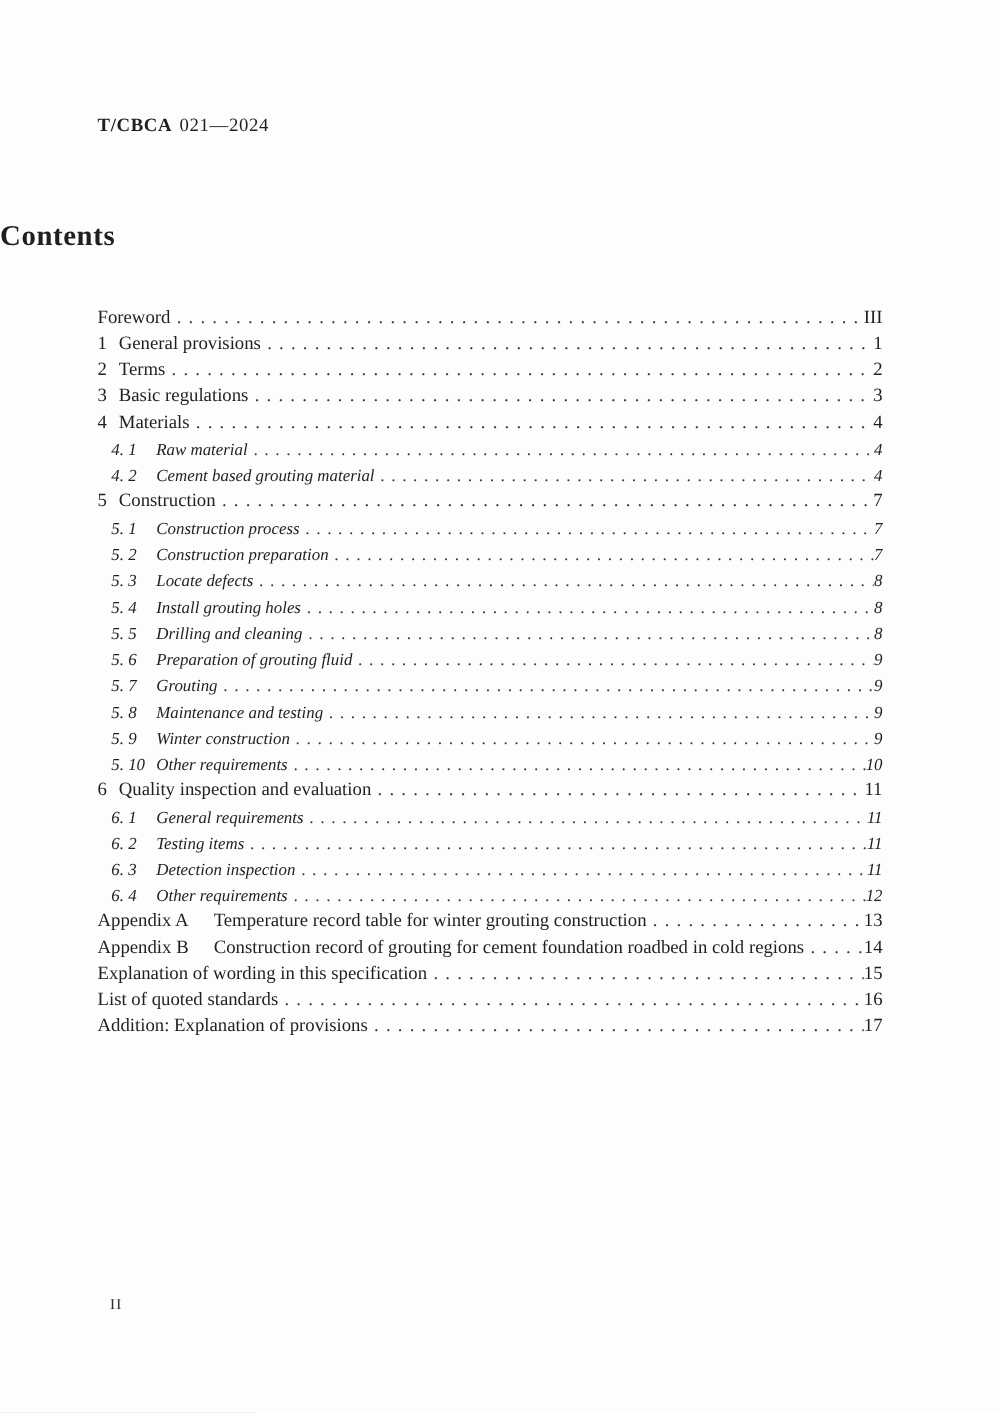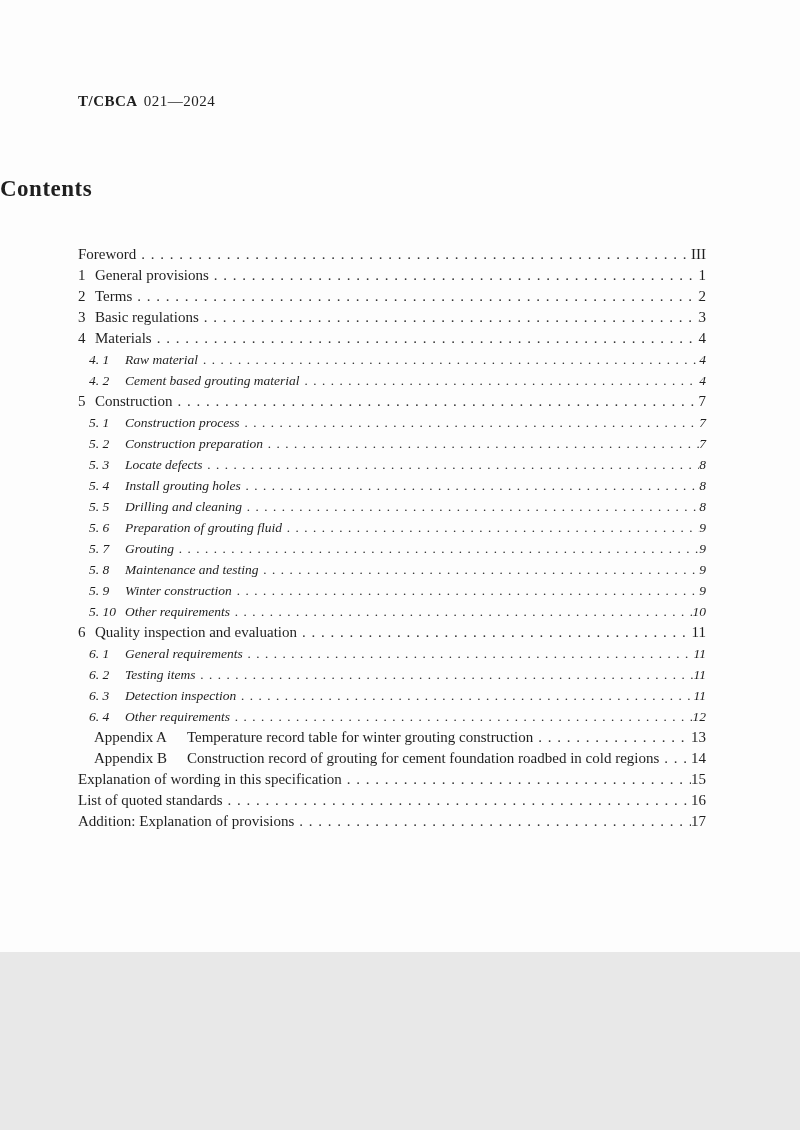--- a/index.html
+++ b/index.html
@@ -3,21 +3,21 @@
 <meta charset="utf-8">
 <style>
   html, body {
     margin: 0;
     padding: 0;
     background: #e8e8e8;
   }
   .page {
     position: relative;
     width: 800px;
-    height: 952px;
+    height: 1130px;
     margin: 0 auto;
     background: #fdfdfd;
     color: #1f1f1f;
     font-family: "Liberation Serif", "DejaVu Serif", serif;
     overflow: hidden;
   }
   .doc-header {
     position: absolute;
     left: 78px;
     top: 93px;
@@ -59,42 +59,42 @@
     font-size: 13.5px;
     padding-left: 11px;
     font-style: italic;
   }
   .entry .prefix {
     flex: 0 0 auto;
     display: inline-block;
   }
   .entry.l1 .prefix { min-width: 17px; }
   .entry.l2 .prefix { min-width: 36px; }
-  .entry.appendix .prefix { min-width: 0; margin-right: 20px; margin-left: 16px; }
+  .entry.appendix .prefix { min-width: 0; margin-right: 20px; }
   .entry .title { flex: 0 0 auto; }
   .entry .dots {
     flex: 1 1 auto;
     overflow: hidden;
     white-space: nowrap;
     padding: 0 4px 0 5px;
     color: #333;
   }
   .entry .dots::after {
     content: ". . . . . . . . . . . . . . . . . . . . . . . . . . . . . . . . . . . . . . . . . . . . . . . . . . . . . . . . . . . . . . . . . . . . . . . . . . . . . . . . . . . . . . . .";
     letter-spacing: 1px;
   }
   .entry .pagenum {
     flex: 0 0 auto;
     text-align: right;
   }
   .doc-footer {
     position: absolute;
     left: 88px;
     top: 1036px;
-    font-size: 15px;
+    font-size: 12px;
     letter-spacing: 1px;
     color: #2a2a2a;
   }
 </style>
 </head>
 <body>
 
 <div class="page">
 
   <div class="doc-header">

